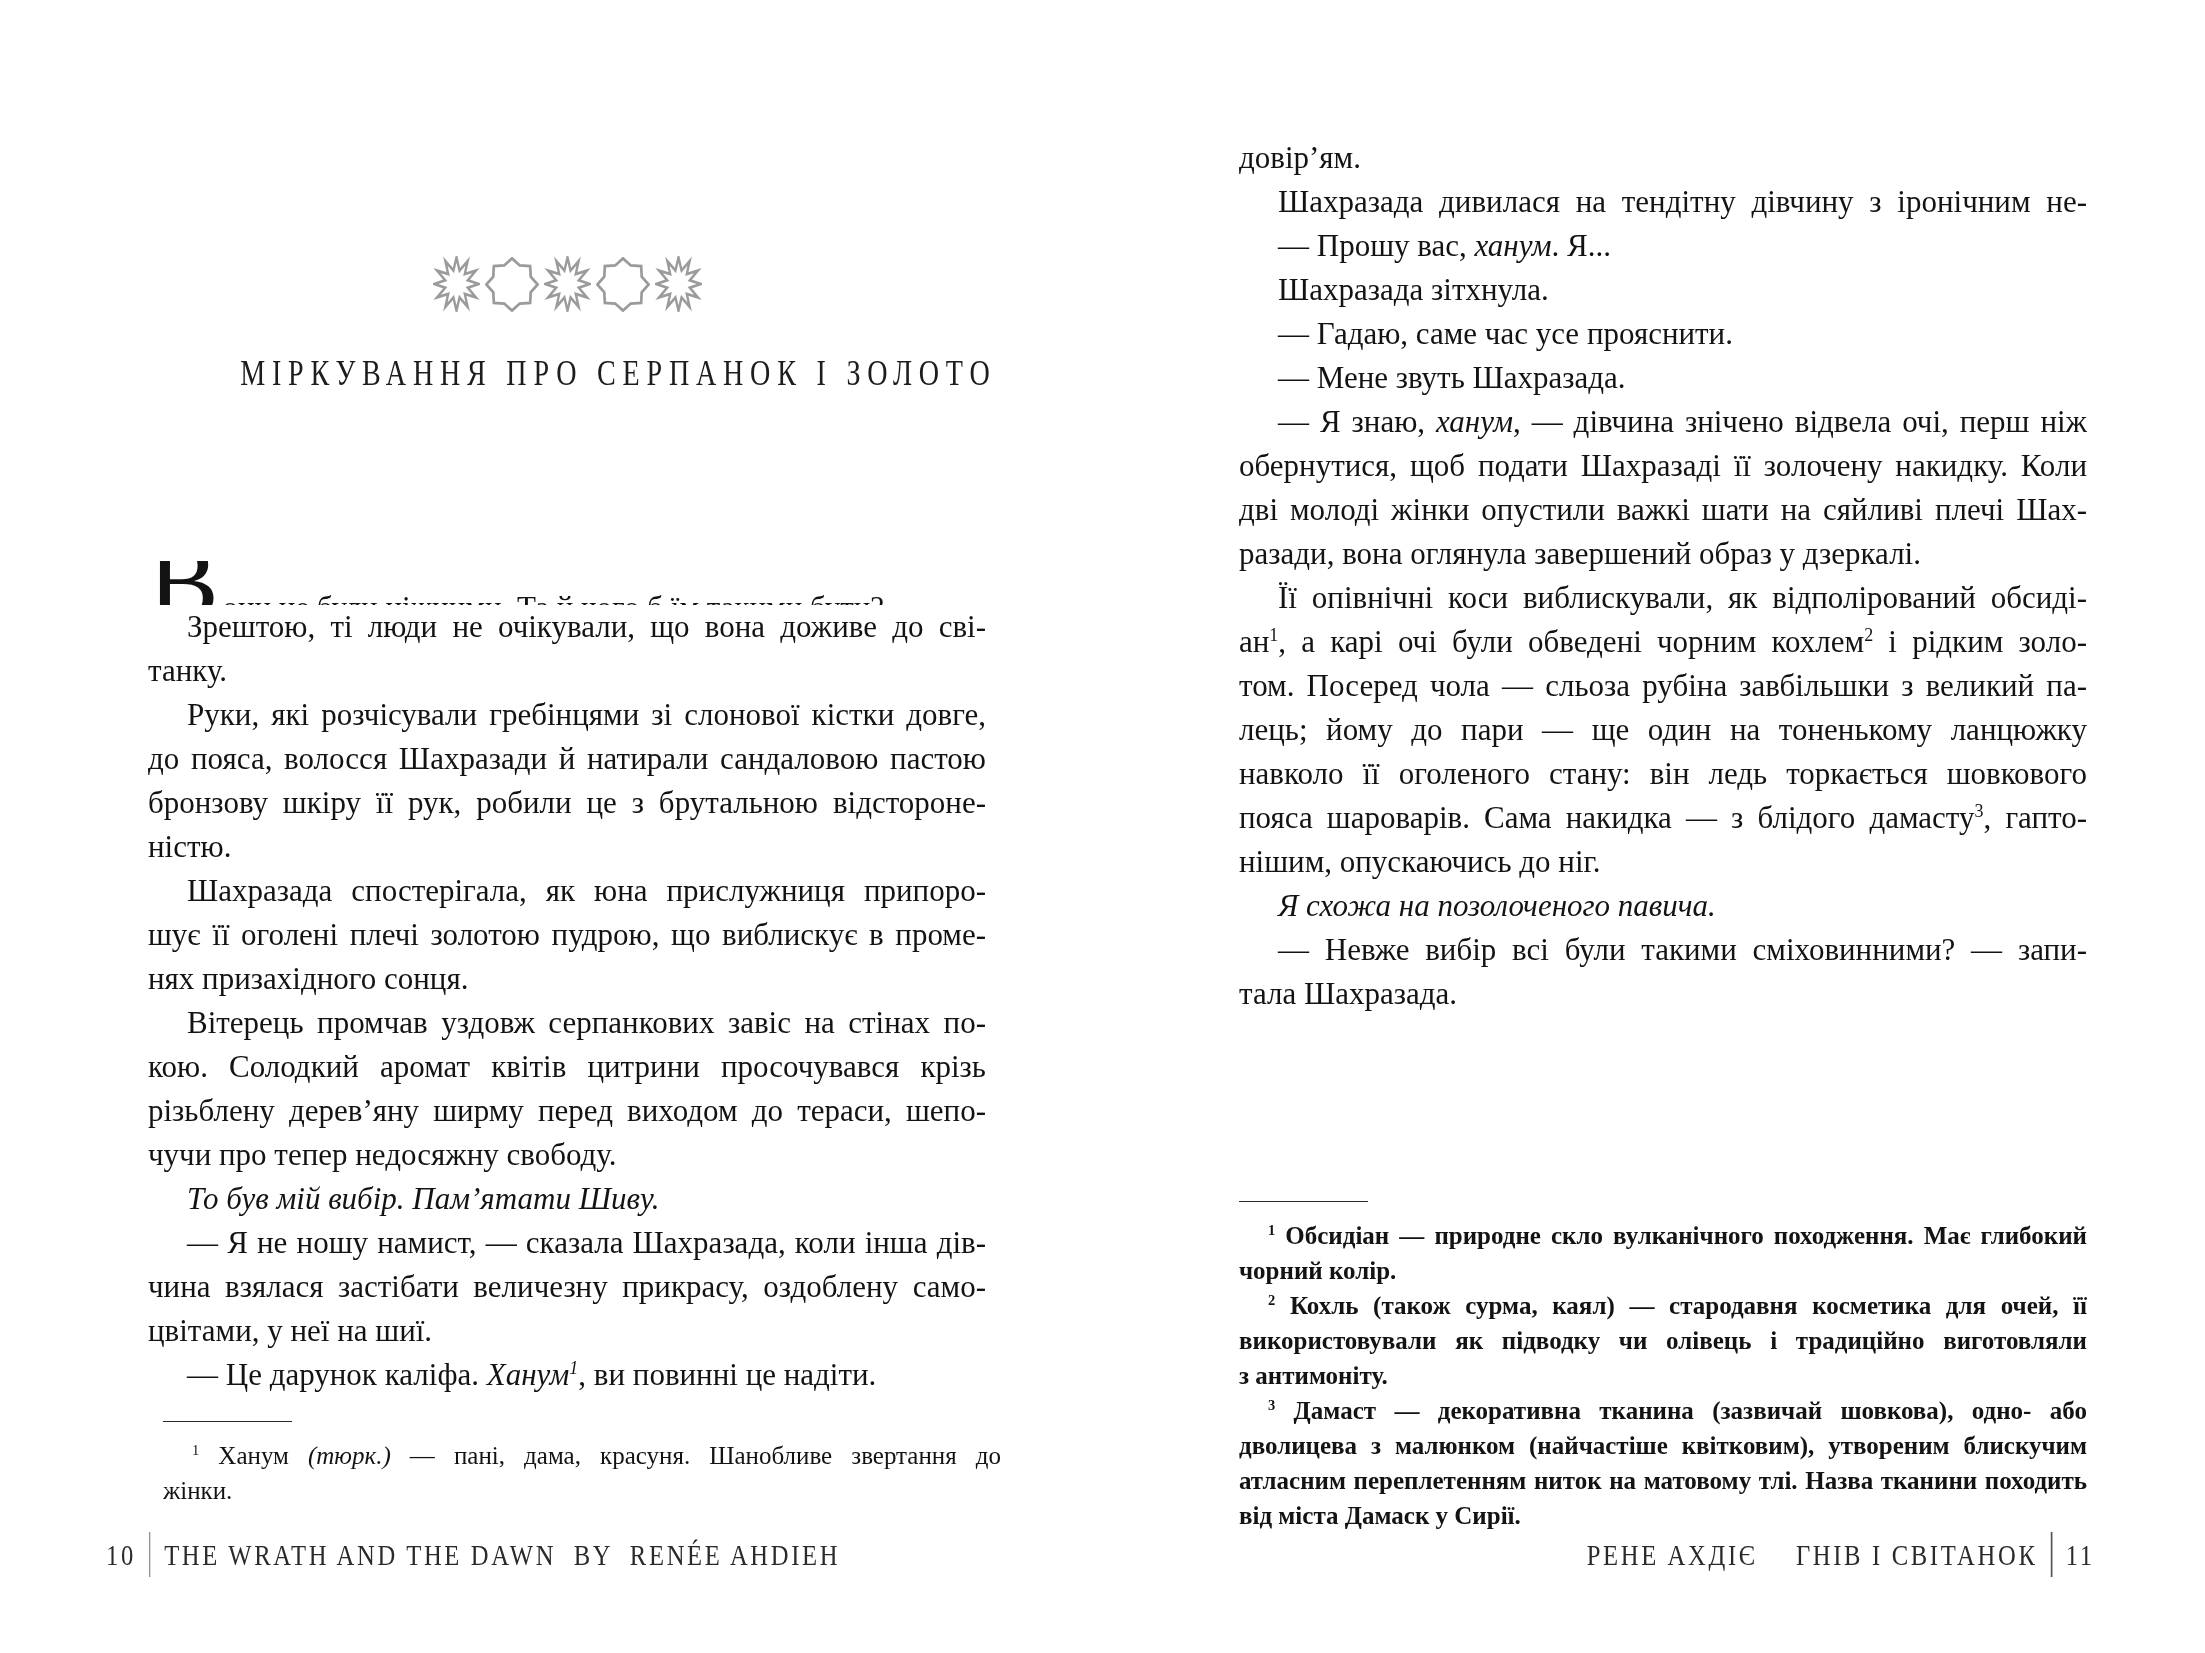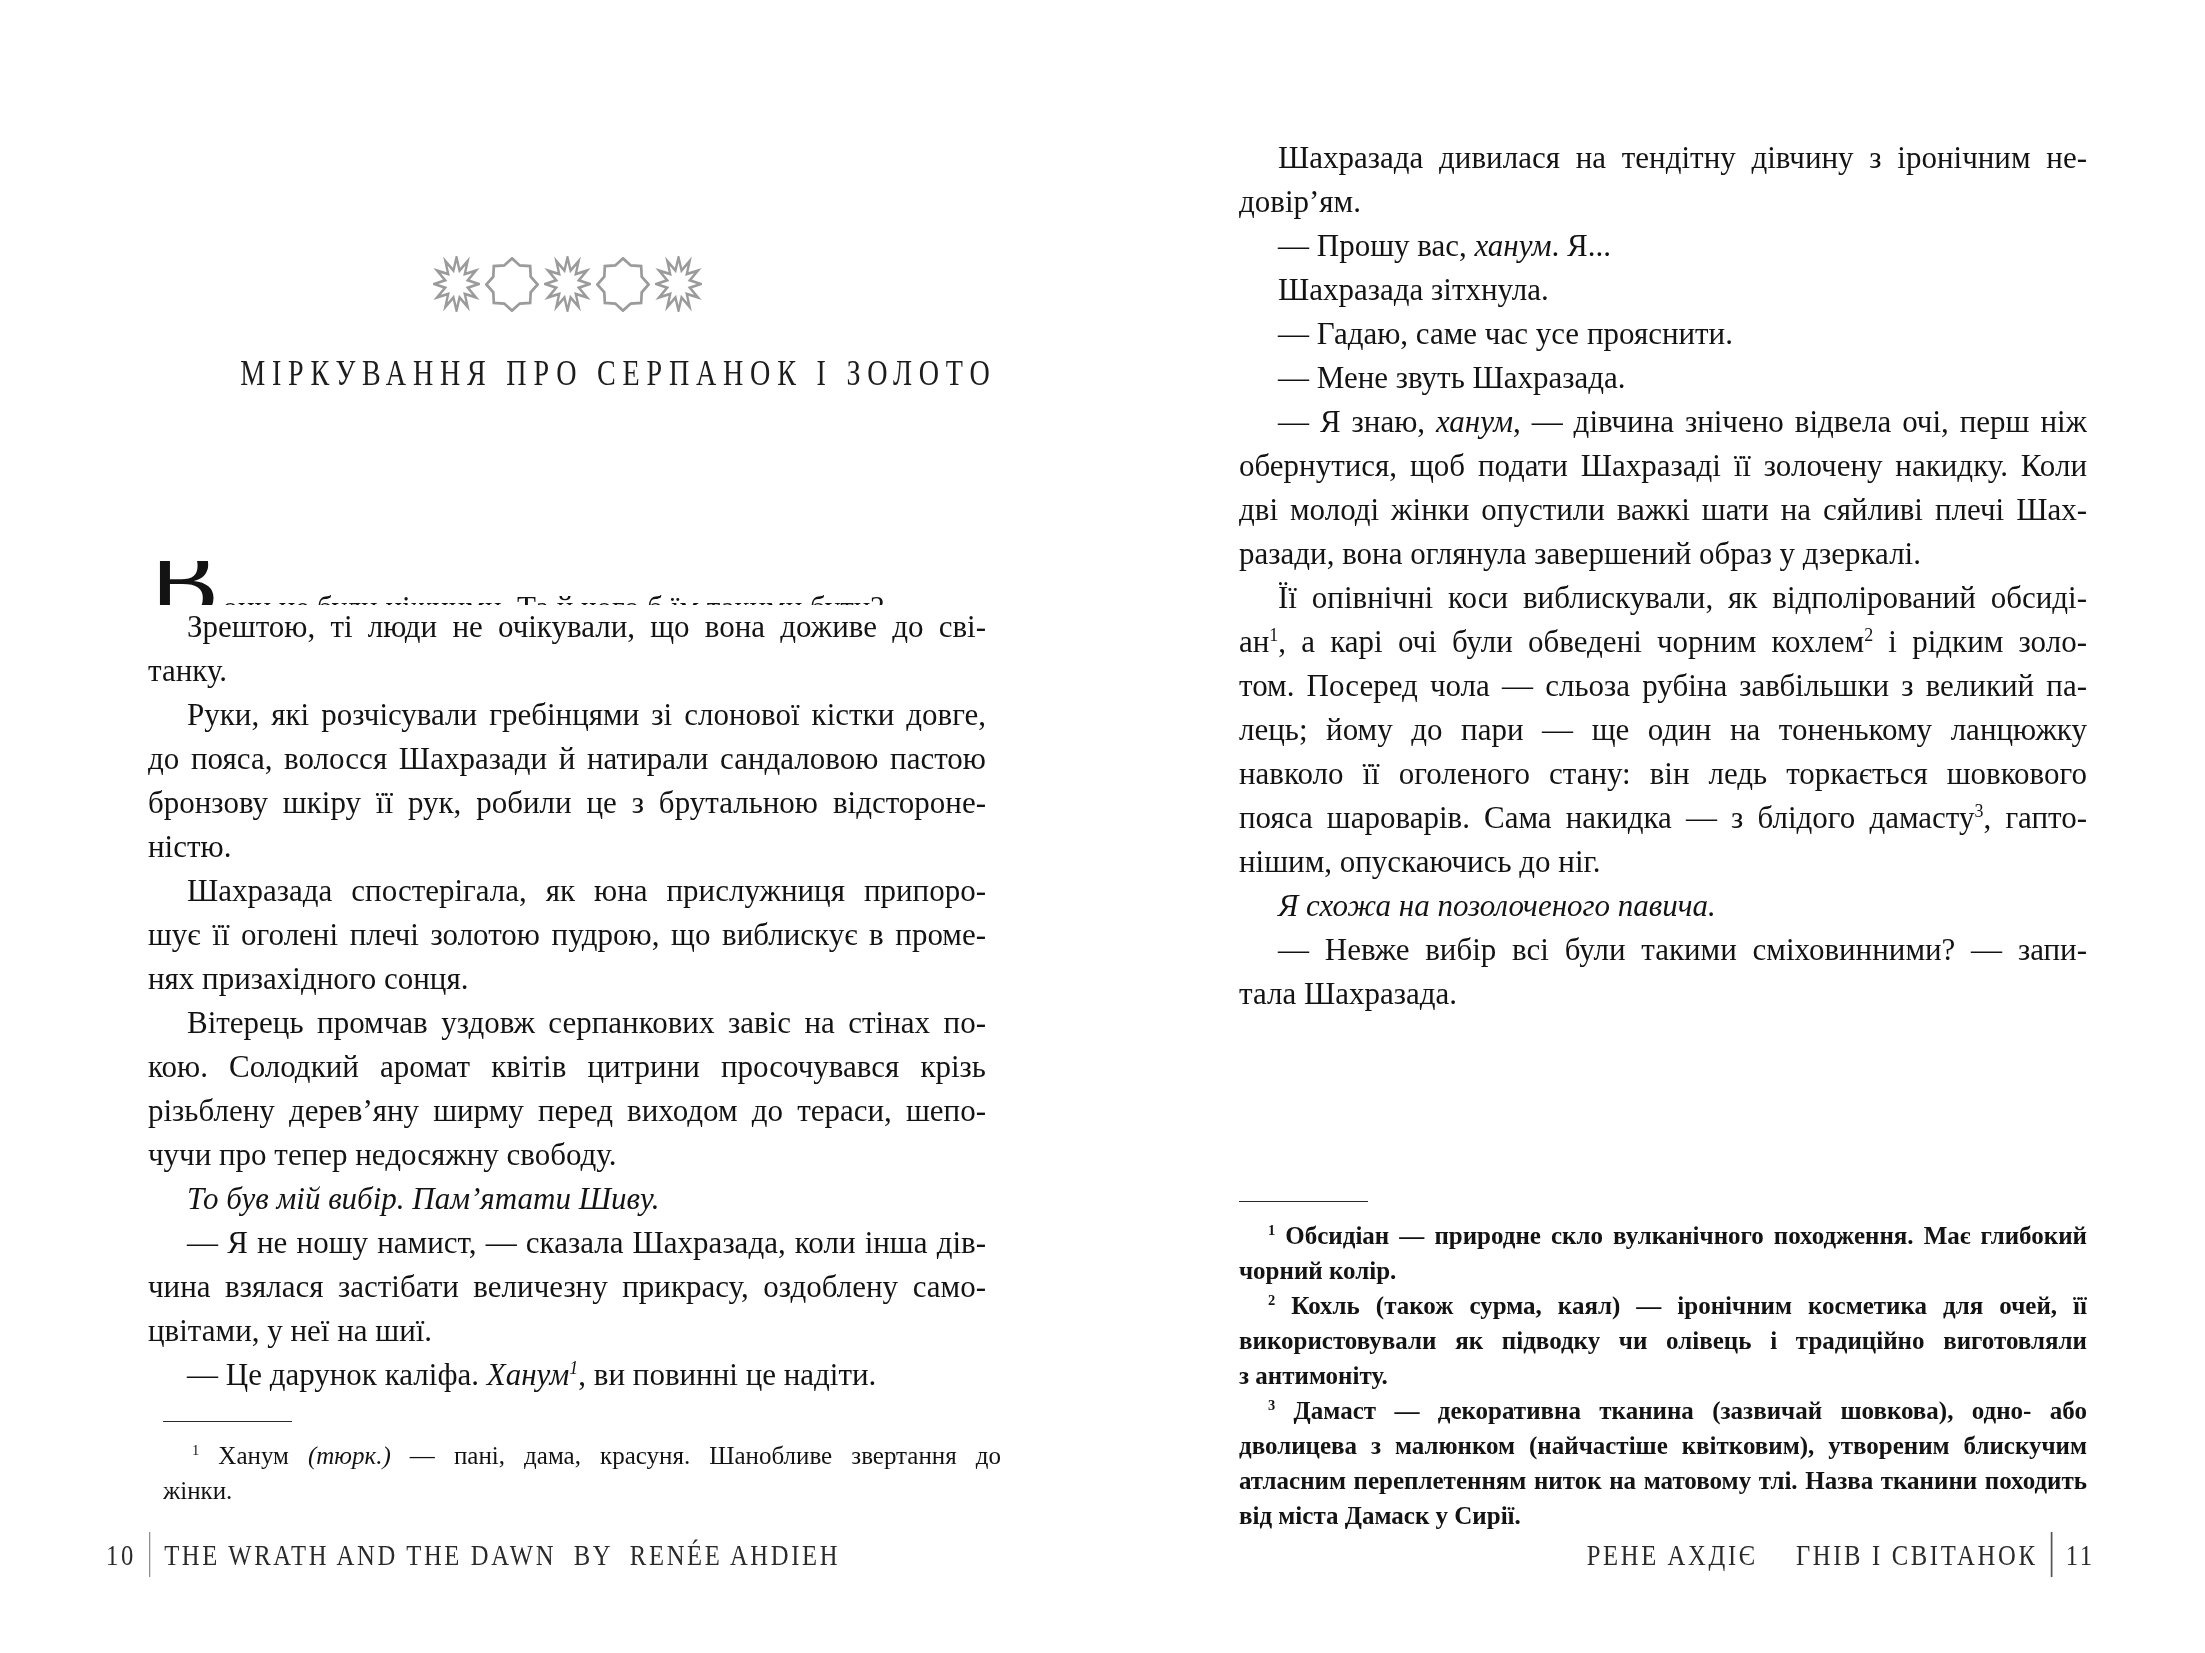--- a/index.html
+++ b/index.html
@@ -96,22 +96,22 @@
     <div class="fn-sep"></div>
     <div>
         <div class="bline just ind"><span class="sup">1</span><span> Ханум </span><span class="it">(тюрк.)</span><span> — пані, дама, красуня. Шанобливе звертання до</span></div>
         <div class="bline"><span>жінки.</span></div>
       </div>
   </div>
 </div>
 
 <div class="page page-right">
   <div class="body-text">
+      <div class="bline"><span>довір’ям.</span></div>
       <div class="bline just ind"><span>Шахразада дивилася на тендітну дівчину з іронічним не-</span></div>
-      <div class="bline"><span>довір’ям.</span></div>
       <div class="bline ind"><span>— Прошу вас, </span><span class="it">ханум</span><span>. Я...</span></div>
       <div class="bline ind"><span>Шахразада зітхнула.</span></div>
       <div class="bline ind"><span>— Гадаю, саме час усе прояснити.</span></div>
       <div class="bline ind"><span>— Мене звуть Шахразада.</span></div>
       <div class="bline just ind"><span>— Я знаю, </span><span class="it">ханум</span><span>, — дівчина знічено відвела очі, перш ніж</span></div>
       <div class="bline just"><span>обернутися, щоб подати Шахразаді її золочену накидку. Коли</span></div>
       <div class="bline just"><span>дві молоді жінки опустили важкі шати на сяйливі плечі Шах-</span></div>
       <div class="bline"><span>разади, вона оглянула завершений образ у дзеркалі.</span></div>
       <div class="bline just ind"><span>Її опівнічні коси виблискували, як відполірований обсиді-</span></div>
       <div class="bline just"><span>ан</span><span class="sup">1</span><span>, а карі очі були обведені чорним кохлем</span><span class="sup">2</span><span> і рідким золо-</span></div>
@@ -123,21 +123,21 @@
       <div class="bline ind it"><span>Я схожа на позолоченого павича.</span></div>
       <div class="bline just ind"><span>— Невже вибір всі були такими сміховинними? — запи-</span></div>
       <div class="bline"><span>тала Шахразада.</span></div>
     </div>
 
   <div class="footnotes">
     <div class="fn-sep"></div>
     <div>
         <div class="bline just ind"><span class="sup">1</span><span> Обсидіан — природне скло вулканічного походження. Має глибокий</span></div>
         <div class="bline"><span>чорний колір.</span></div>
-        <div class="bline just ind"><span class="sup">2</span><span> Кохль (також сурма, каял) — іронічним косметика для очей, її</span></div>
+        <div class="bline just ind"><span class="sup">2</span><span> Кохль (також сурма, каял) — стародавня косметика для очей, її</span></div>
         <div class="bline just"><span>використовували як підводку чи олівець і традиційно виготовляли</span></div>
         <div class="bline"><span>з антимоніту.</span></div>
         <div class="bline just ind"><span class="sup">3</span><span> Дамаст — декоративна тканина (зазвичай шовкова), одно- або</span></div>
         <div class="bline just"><span>дволицева з малюнком (найчастіше квітковим), утвореним блискучим</span></div>
         <div class="bline just"><span>атласним переплетенням ниток на матовому тлі. Назва тканини походить</span></div>
         <div class="bline"><span>від міста Дамаск у Сирії.</span></div>
       </div>
   </div>
 </div>
 

